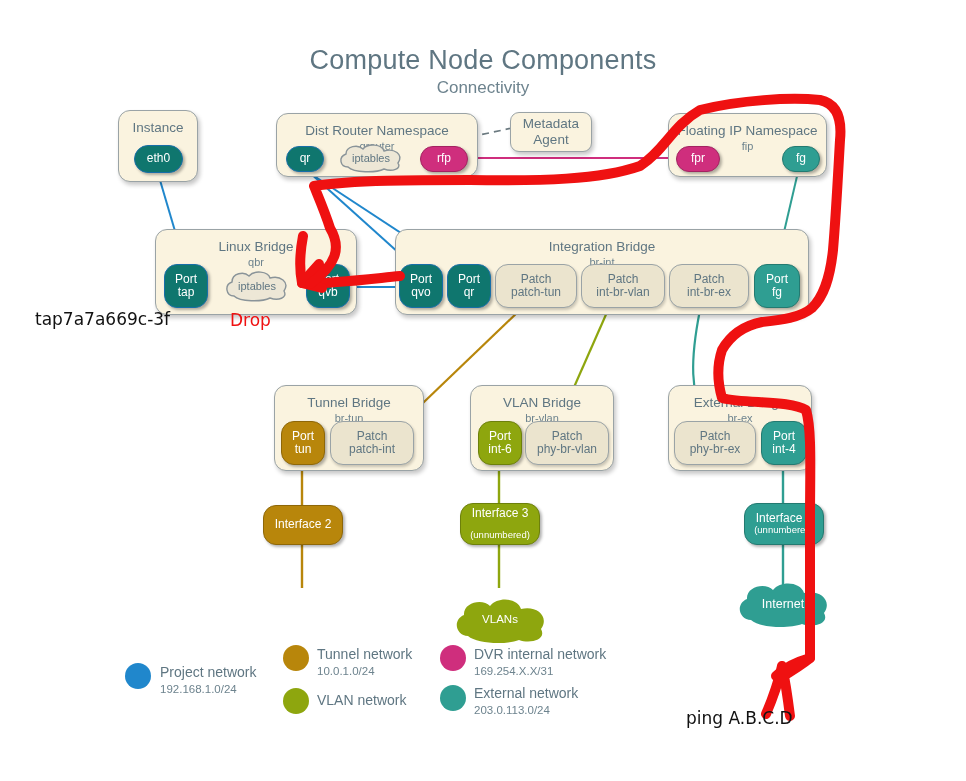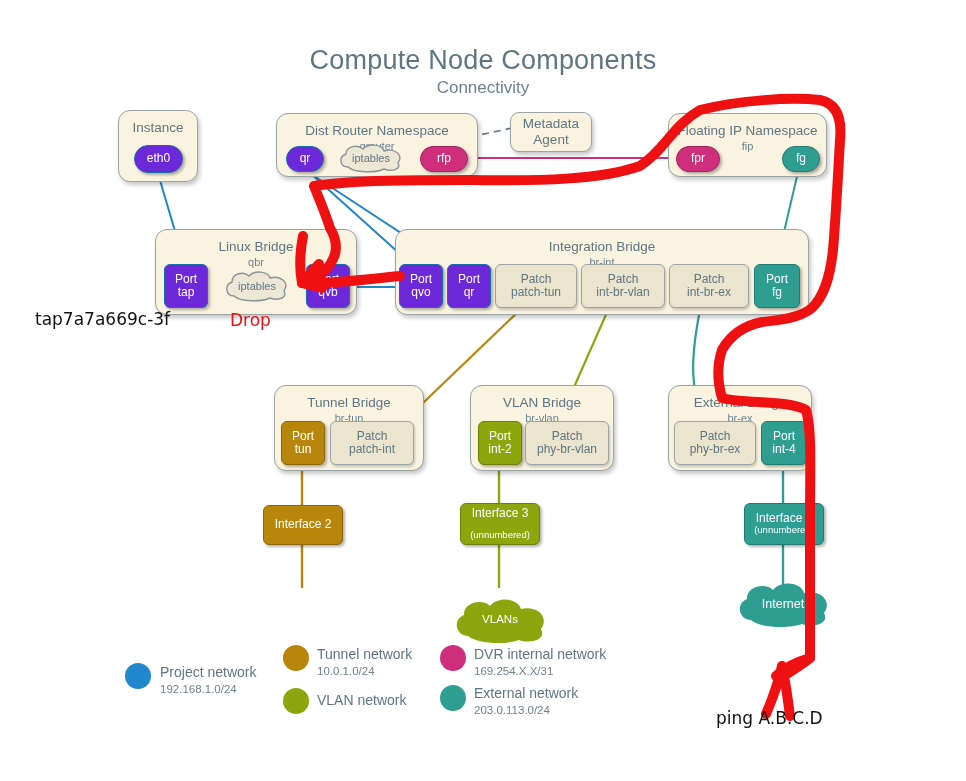--- a/index.html
+++ b/index.html
@@ -15,27 +15,27 @@
 
   
   .box{position:absolute;background:#faf3df;border:1.6px solid #9aa3a6;
        border-radius:12px;box-shadow:2px 3px 4px rgba(0,0,0,.22);}
   .box>.bt{position:absolute;left:0;top:9px;width:100%;text-align:center;
            font-size:13.5px;color:#5f7682;}
   .box>.bs{position:absolute;left:0;top:26px;width:100%;text-align:center;
            font-size:11px;color:#6d838e;}
 
   
-  .pill{position:absolute;border-radius:6px;display:flex;flex-direction:column;
+  .pill{position:absolute;border-radius:13px;display:flex;flex-direction:column;
         align-items:center;justify-content:center;color:#fff;
         font-size:12px;line-height:1.12;text-align:center;
         box-shadow:2px 2px 3px rgba(0,0,0,.3);}
   .pill .l2{font-size:12px;}
   .pill.round{border-radius:999px;}
-  .blue{background:#6d28d9;border:1.4px solid #176ea8;}
+  .blue{background:#0f766e;border:1.4px solid #176ea8;}
   .teal{background:#2f9e92;border:1.4px solid #237a71;}
   .gold{background:#b8860b;border:1.4px solid #8e6708;}
   .olive{background:#8ea60e;border:1.4px solid #6d800b;}
   .mag{background:#cf2e7d;border:1.4px solid #a32361;}
   .patch{background:#ebe4ce;border:1.5px solid #9aa3a6;color:#5f7682;
          box-shadow:1px 2px 3px rgba(0,0,0,.2);}
 
   
   .cloudbox{position:absolute;}
   .cloudbox svg{display:block;}
@@ -211,21 +211,21 @@
     <span>Patch</span>
     <span class="l2">patch-int</span>
   </div>
 
   <div class="box" style="left:470px;top:385px;width:142px;height:84px;">
     <div class="bt">VLAN Bridge</div>
     <div class="bs">br-vlan</div>
   </div>
   <div class="pill olive" style="left:478px;top:421px;width:42px;height:42px;">
     <span>Port</span>
-    <span class="l2">int-2</span>
+    <span class="l2">int-6</span>
   </div>
   <div class="pill patch" style="left:525px;top:421px;width:82px;height:42px;">
     <span>Patch</span>
     <span class="l2">phy-br-vlan</span>
   </div>
 
   <div class="box" style="left:668px;top:385px;width:142px;height:84px;">
     <div class="bt">External Bridge</div>
     <div class="bs">br-ex</div>
   </div>
@@ -315,15 +315,15 @@
 
       <path d="M810,658 C800,666 790,672 780,678
                M810,658 C796,662 784,668 776,676
                M782,666 C778,684 772,700 766,714
                M782,666 C786,684 788,700 790,716"></path>
     </g>
   </svg>
 
   <div class="ann" style="left:35px;top:309px;">tap7a7a669c-3f</div>
   <div class="ann red" style="left:230px;top:310px;">Drop</div>
-  <div class="ann" style="left:716px;top:708px;">ping A.B.C.D</div>
+  <div class="ann" style="left:686px;top:708px;">ping A.B.C.D</div>
 
 </div>
 
 </body></html>

